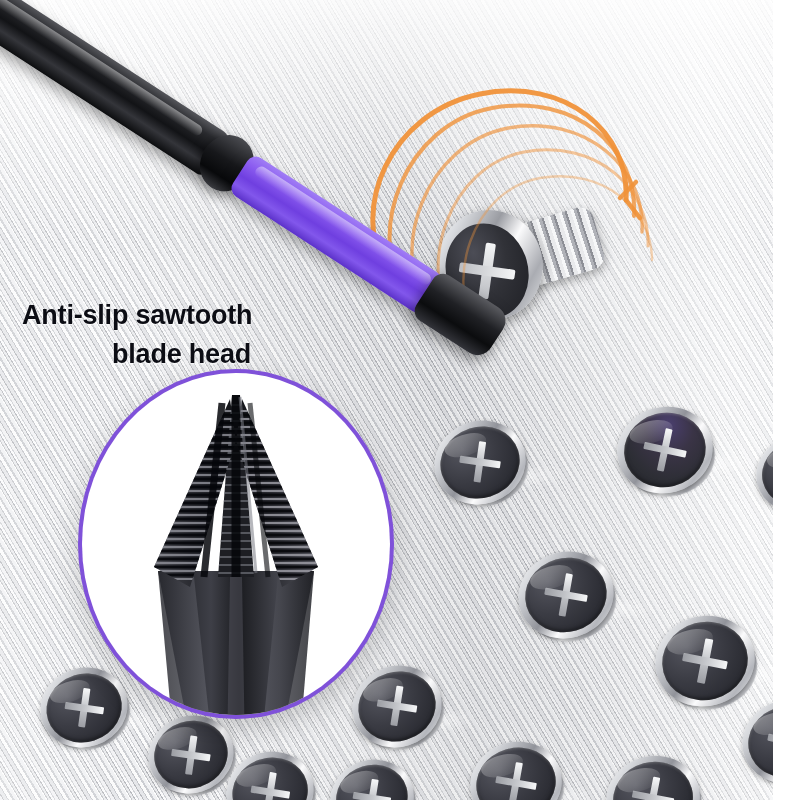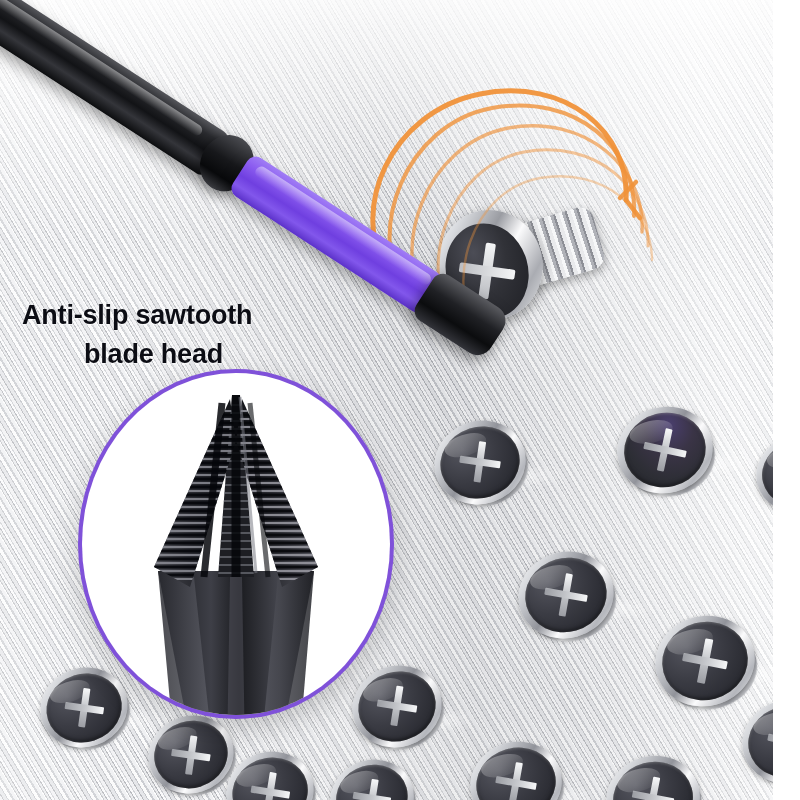--- a/index.html
+++ b/index.html
@@ -198,21 +198,21 @@
        width:236px;height:430px;}
 
   
   .caption{
     position:absolute;left:22px;top:258px;
     font-weight:bold;font-size:27px;line-height:1.42;
     color:#0c0d14;letter-spacing:-.2px;
     text-shadow:0 1px 2px rgba(255,255,255,.9);
     white-space:pre-line;
   }
-  .caption .l2{display:block;margin-left:62px;}
+  .caption .l2{display:block;margin-left:90px;}
 </style>
 </head>
 <body>
 
 <div id="stage">
 
   <div class="backdrop" style="background: rgb(252, 252, 252);"></div>
 
   <div class="plate">
     <div class="plate-sheen"></div>

